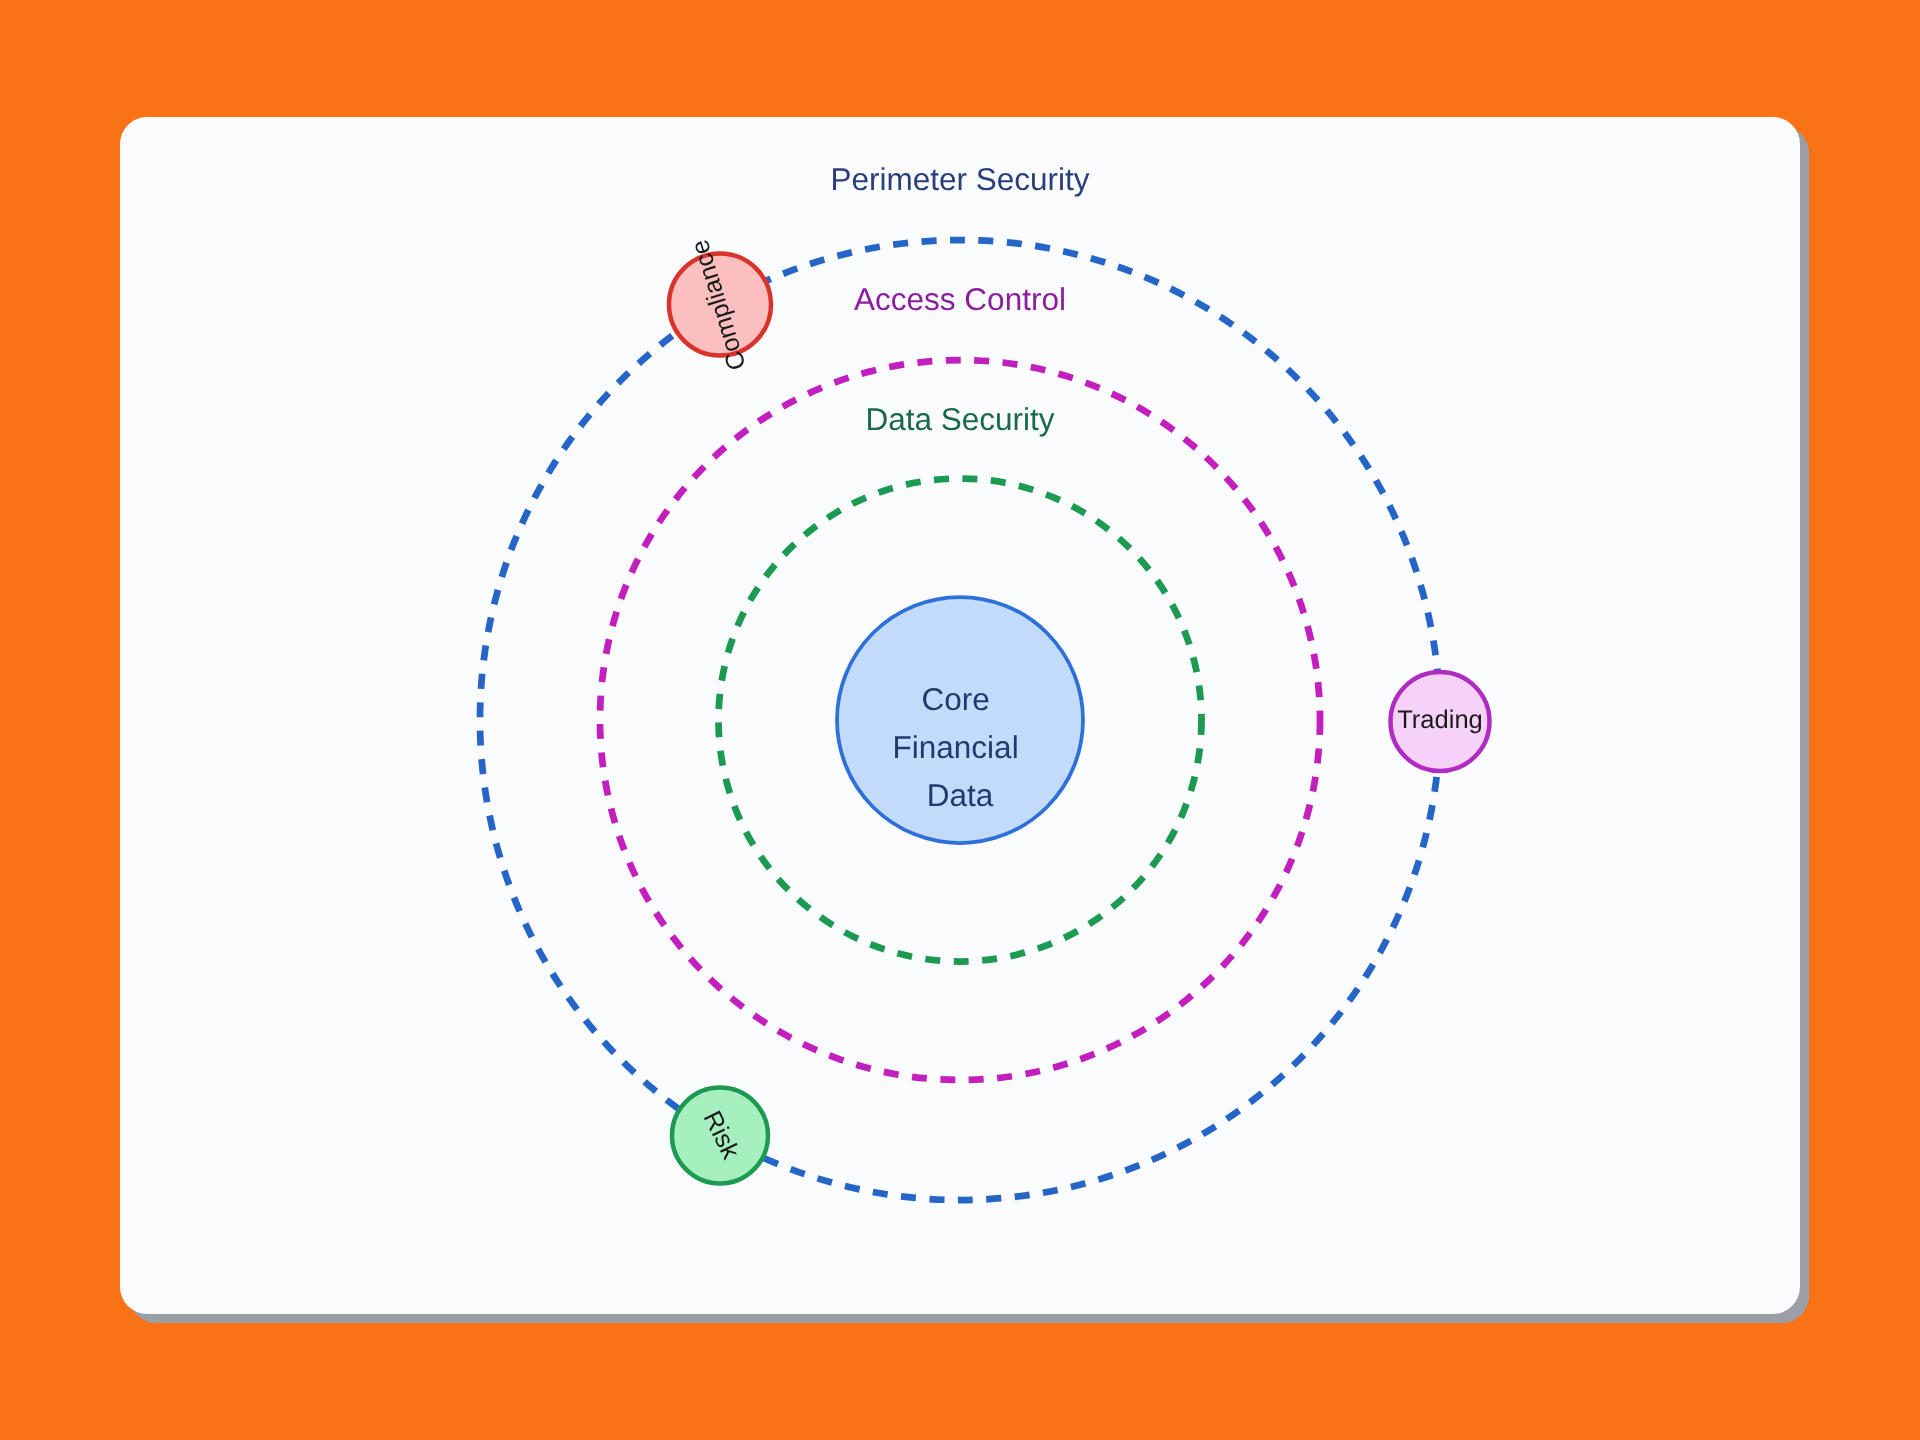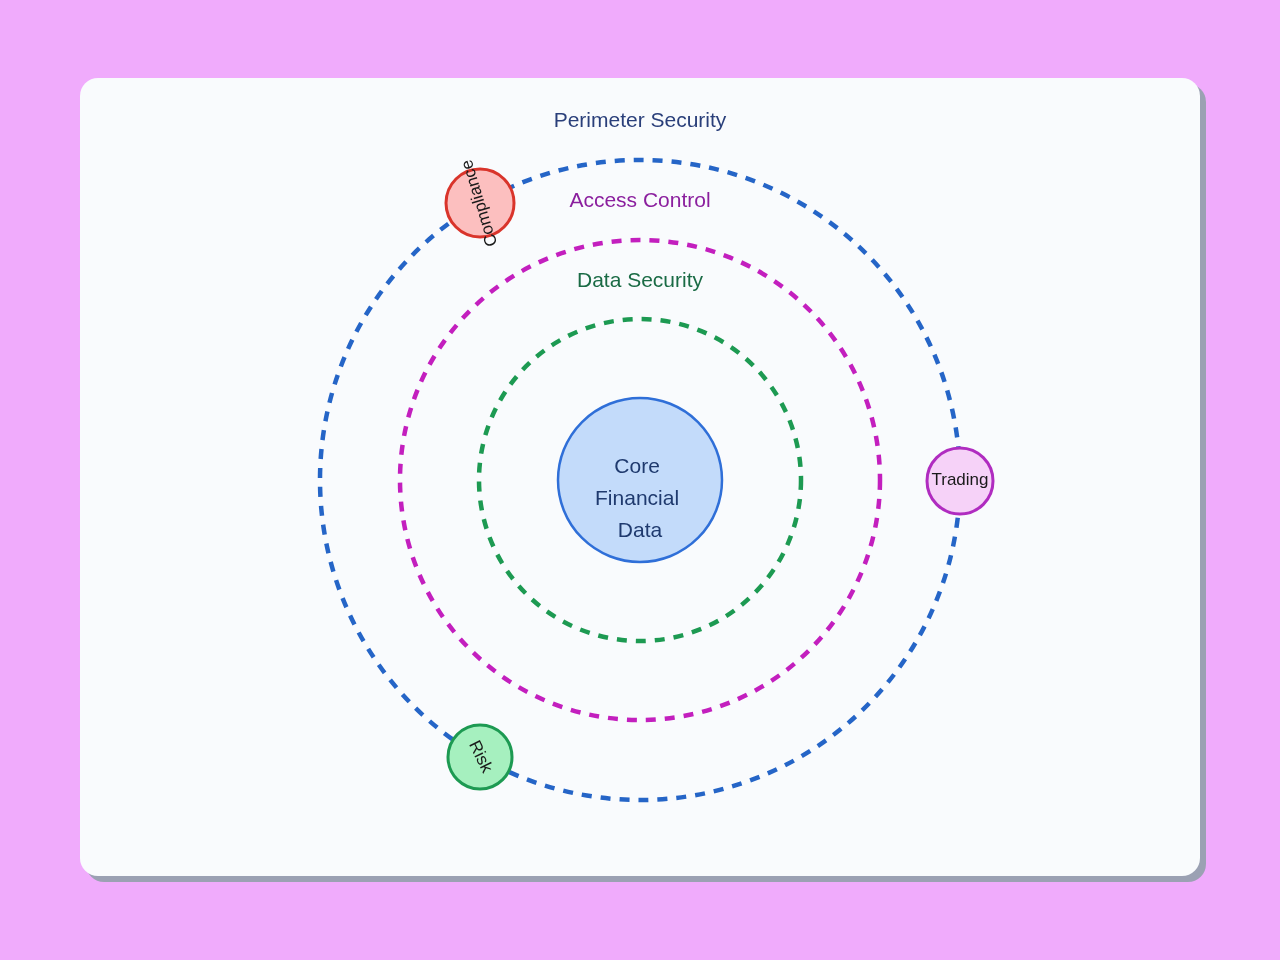--- a/index.html
+++ b/index.html
@@ -10,21 +10,21 @@
     height: 960px;
     overflow: hidden;
   }
   body {
     font-family: "Liberation Sans", sans-serif;
   }
   #stage {
     position: relative;
     width: 1280px;
     height: 960px;
-    background: #f0abfc;
+    background: #f97316;
   }
   #card {
     position: absolute;
     left: 80px;
     top: 78px;
     width: 1120px;
     height: 798px;
     background: #f9fbfd;
     border-radius: 18px;
     box-shadow: 6px 6px 0 0 rgba(150,160,175,0.95);

